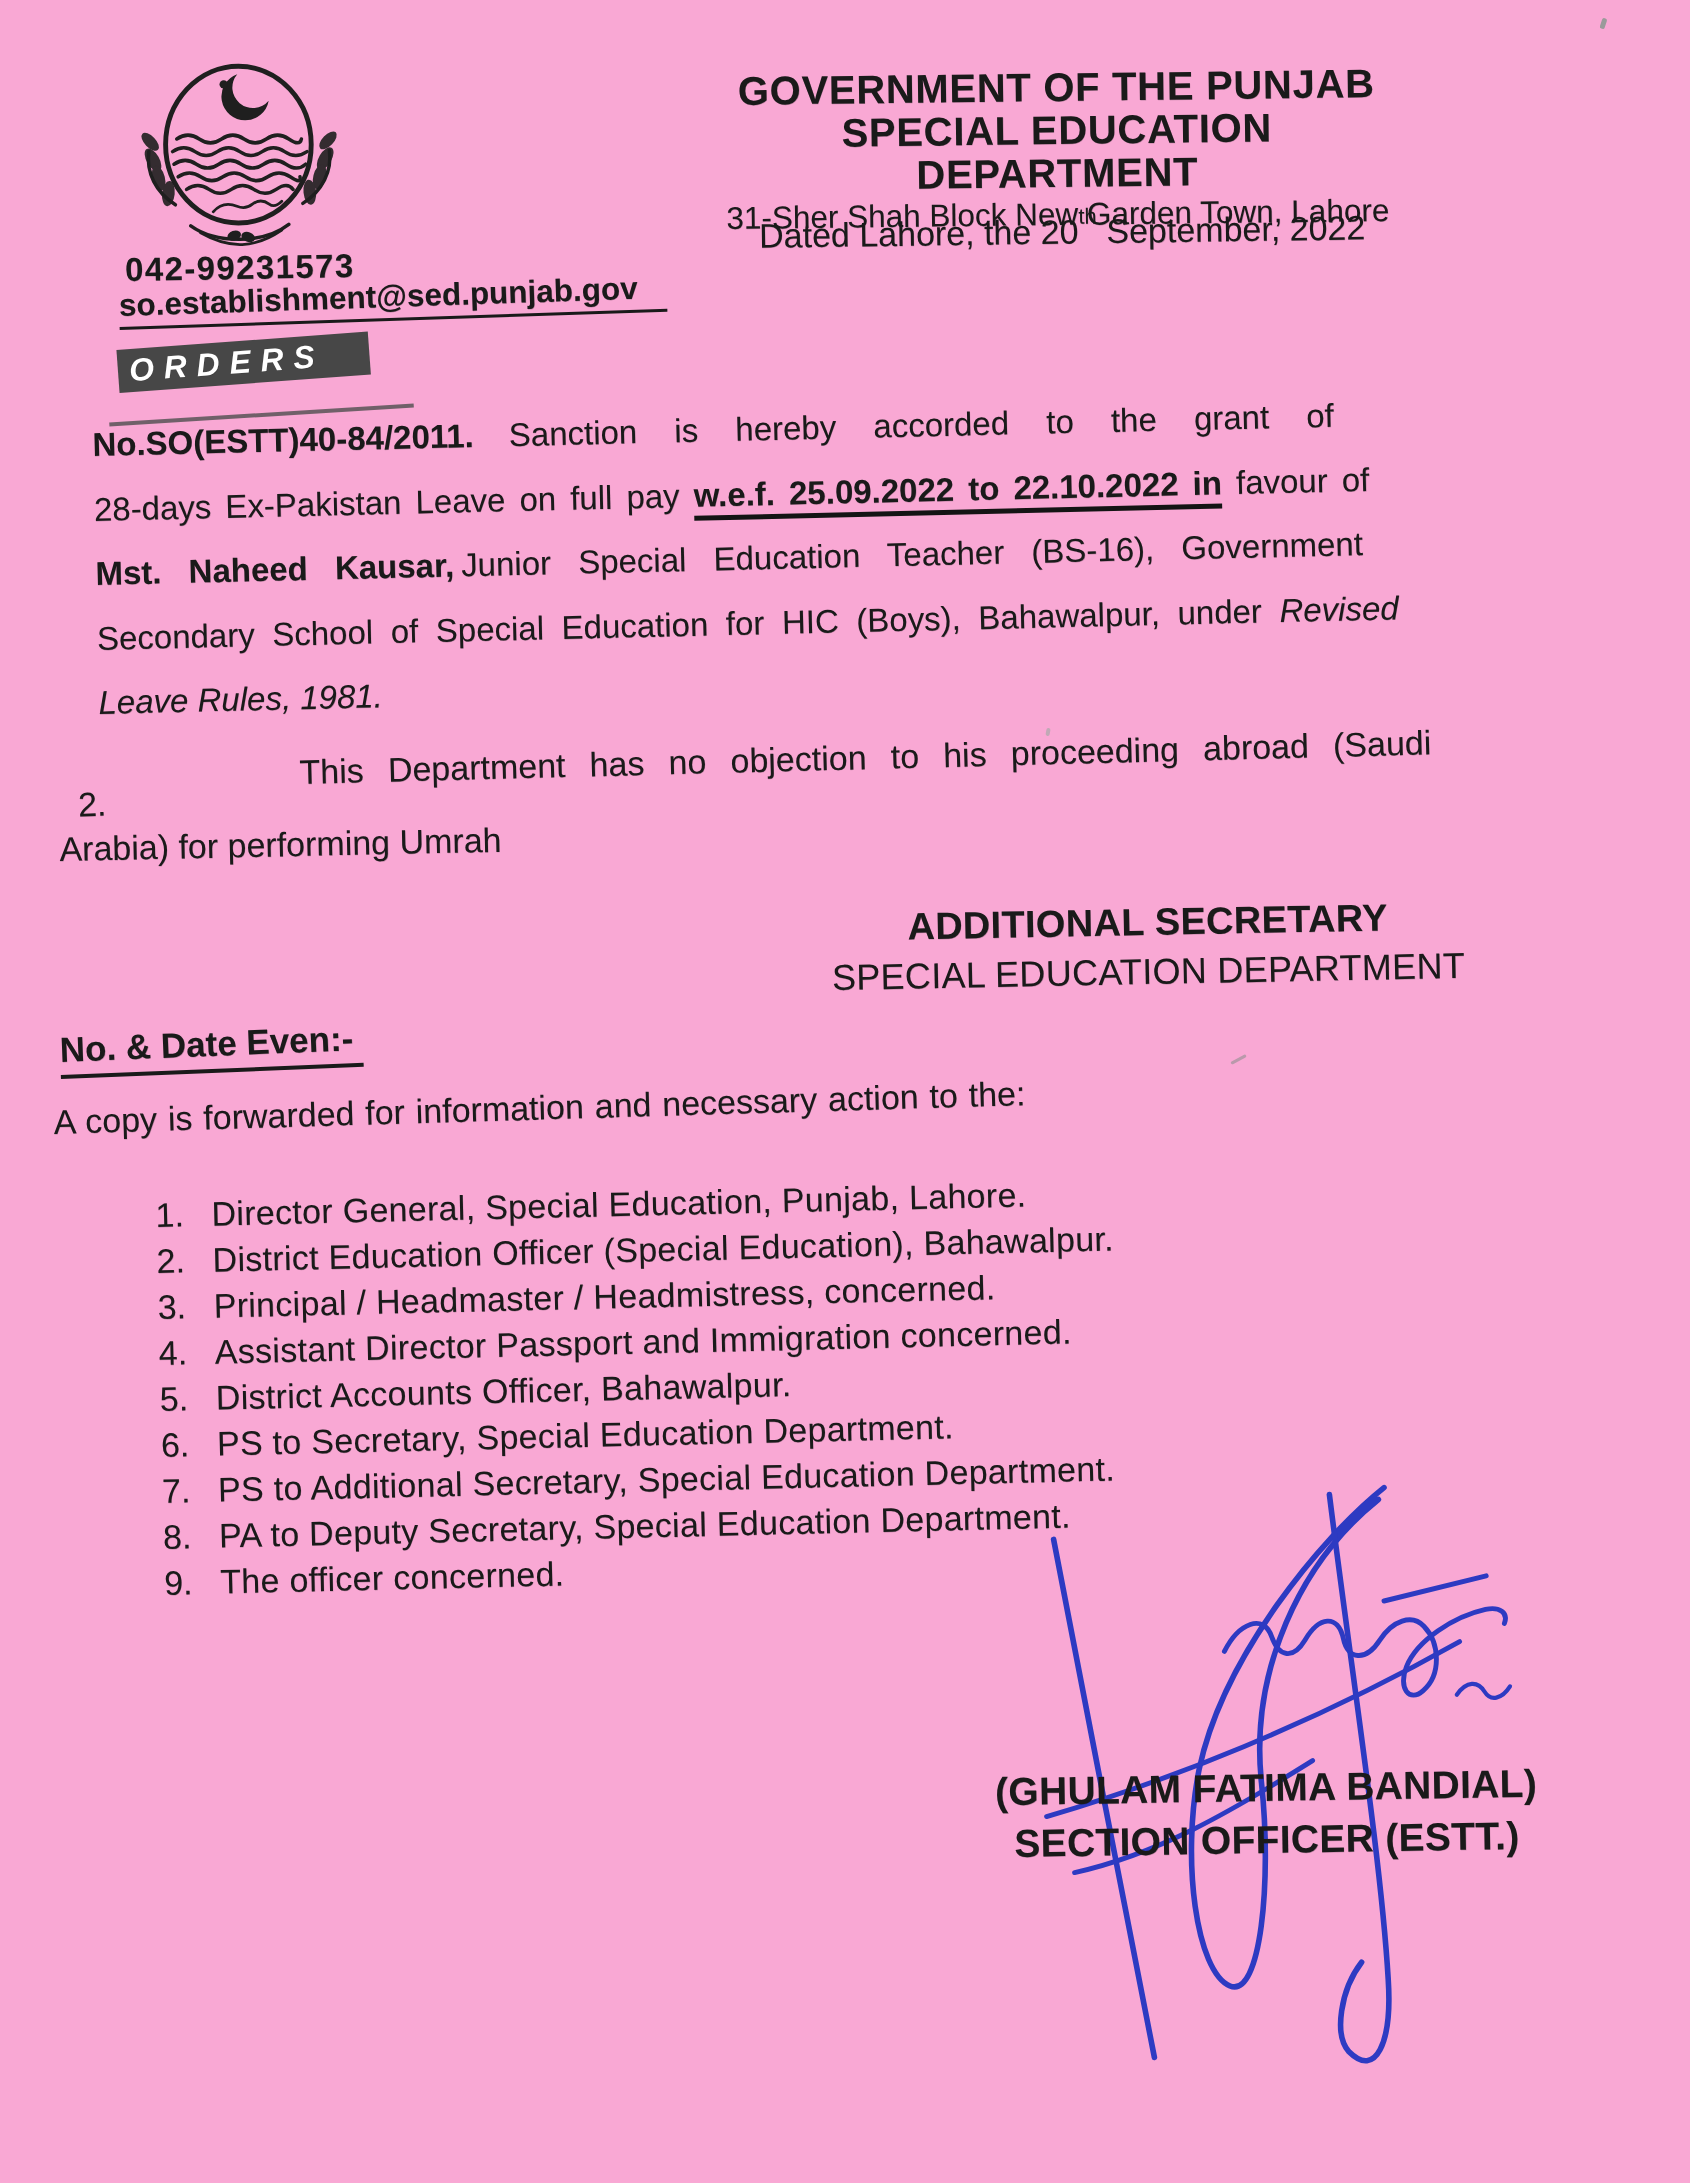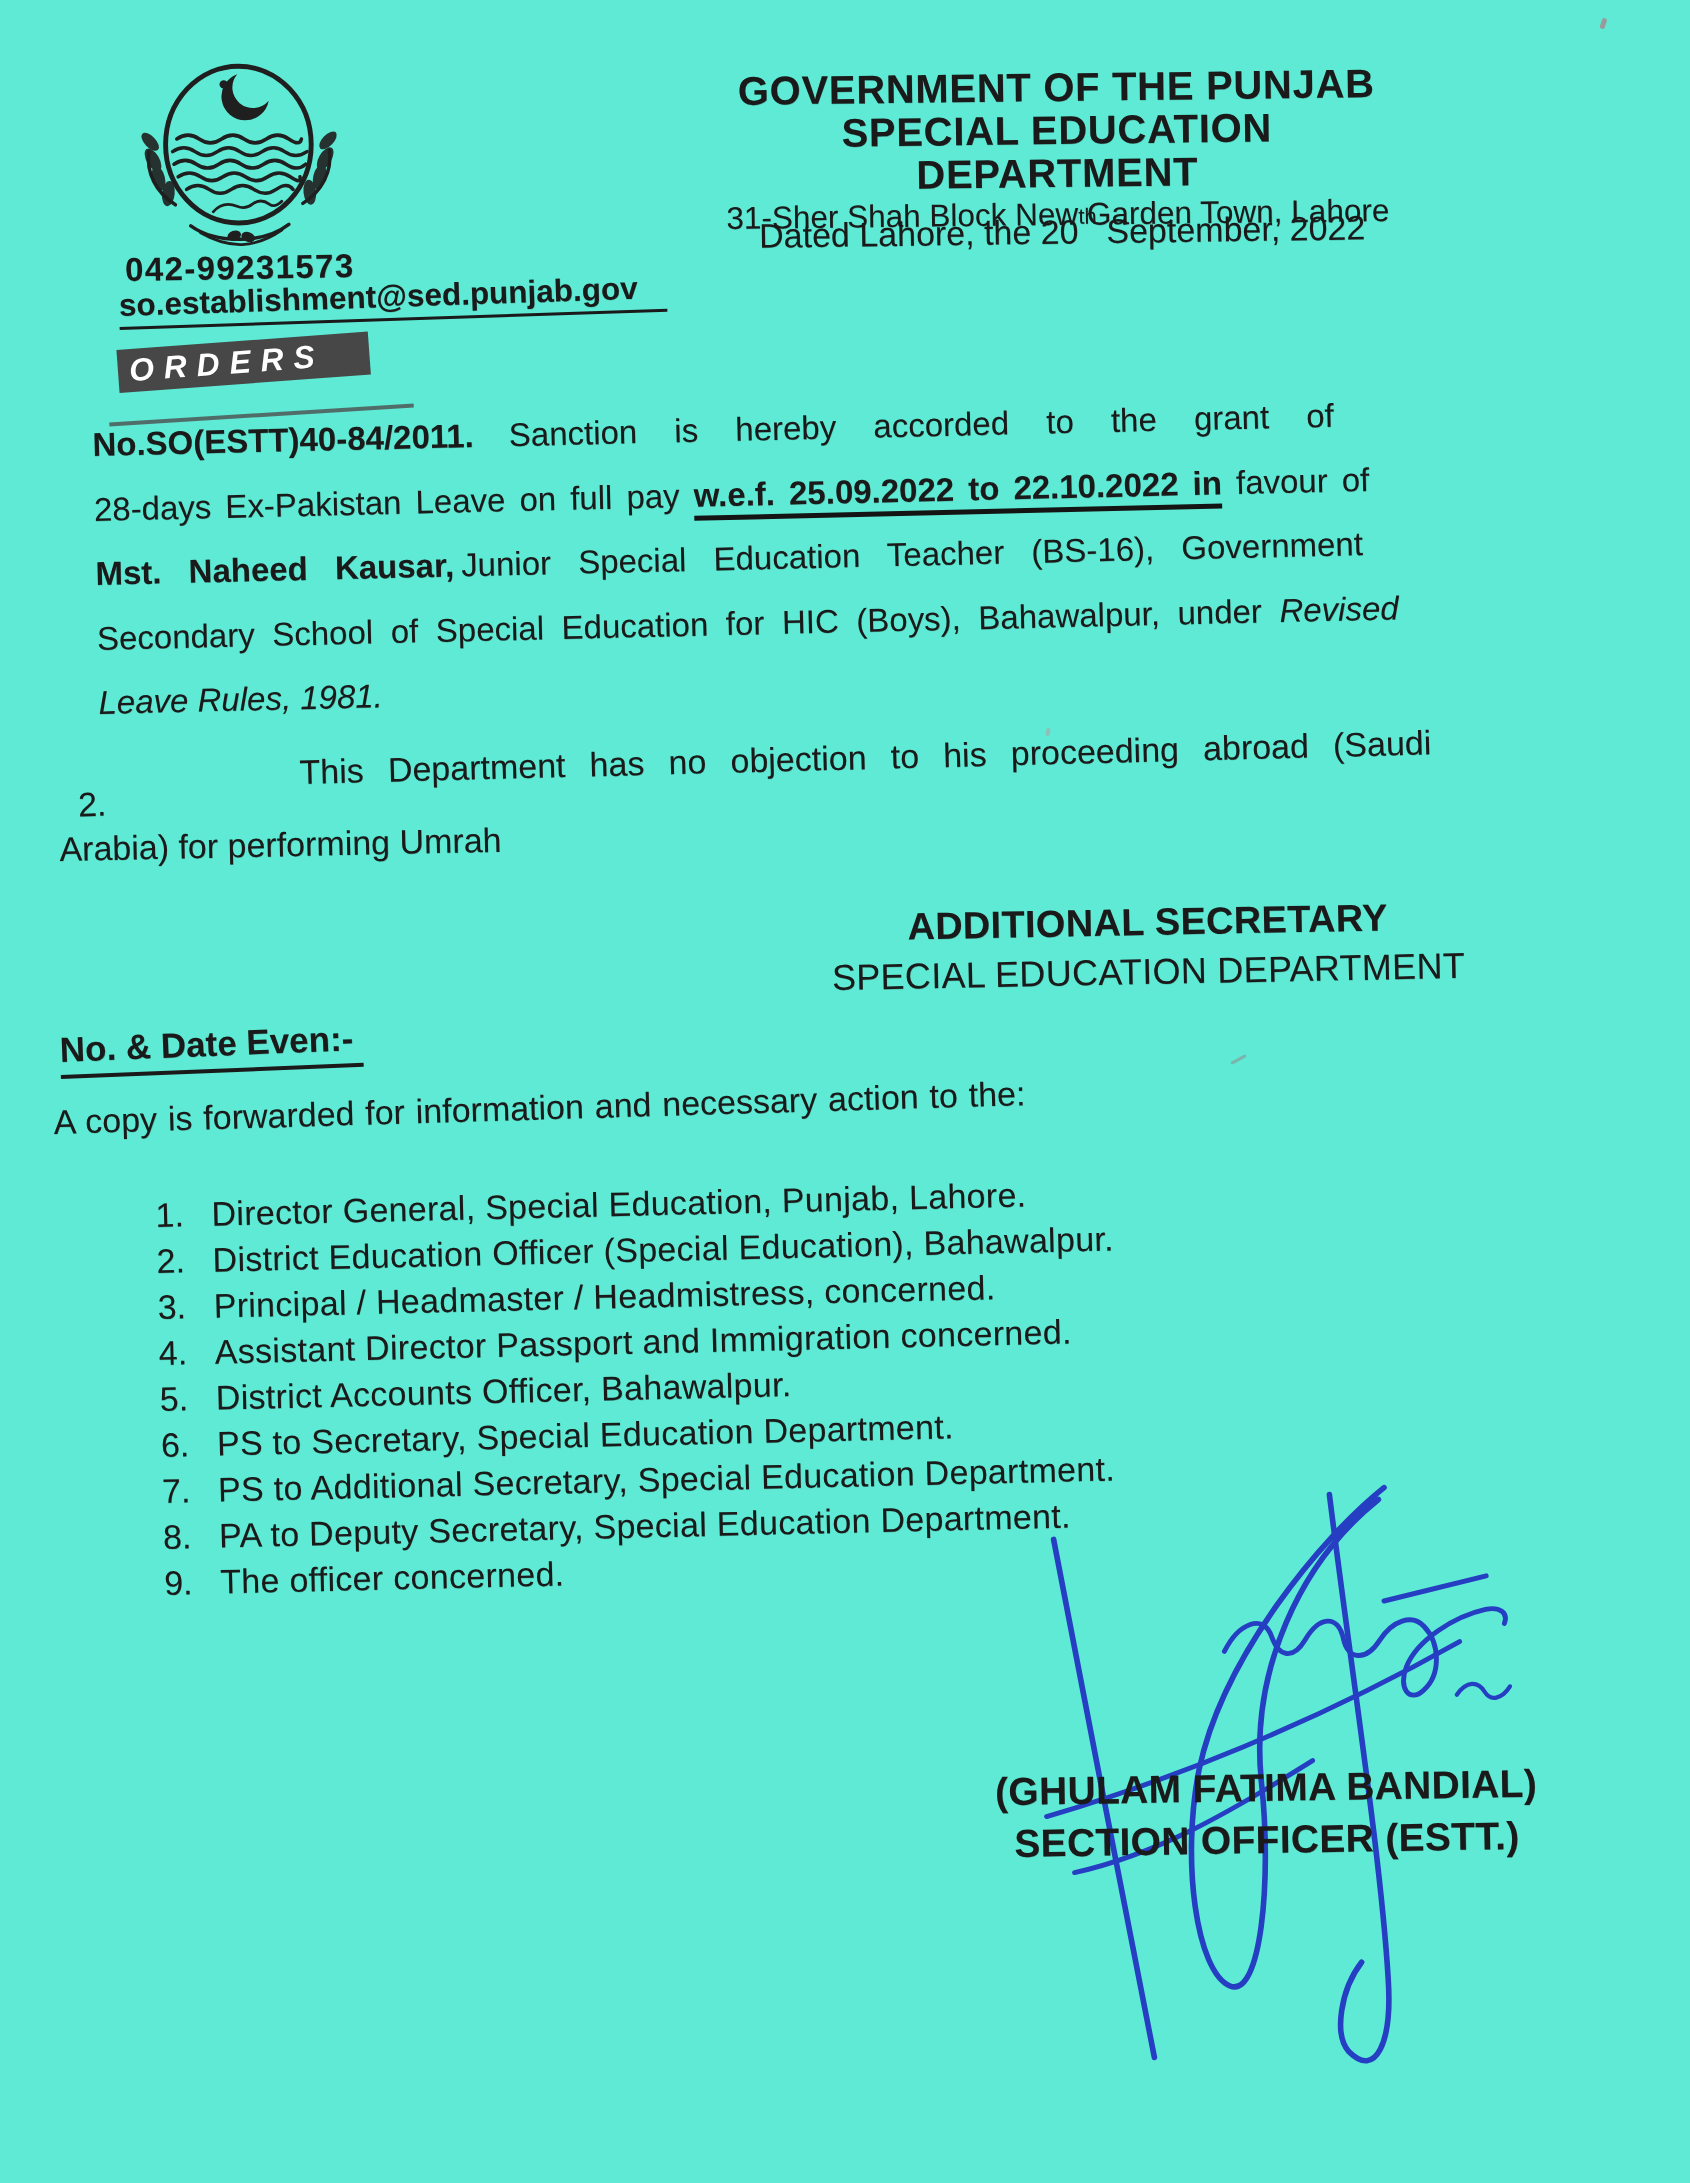--- a/index.html
+++ b/index.html
@@ -1,19 +1,19 @@
 <!DOCTYPE html>
 <html style="font-size:11.2px"><head>
 <meta charset="utf-8">
 <style>
   html,body{margin:0;padding:0;background:#e8e8e8;}
   .page{
     position:relative;
     width:1691px;height:2183px;
-    background:#5eead4;
+    background:#f9a8d4;
     overflow:hidden;
     font-family:"Liberation Sans", sans-serif;
     color:#1a1a1a;
   }
   .page .abs{position:absolute;}
   .scan{text-shadow:0.3px 0.5px 0.5px rgba(25,25,25,0.28);}
 
   
   .crest{left:132px;top:55px;}
   .hdr{left:721px;top:66px;width:672px;text-align:center;transform:rotate(-0.7deg);}

